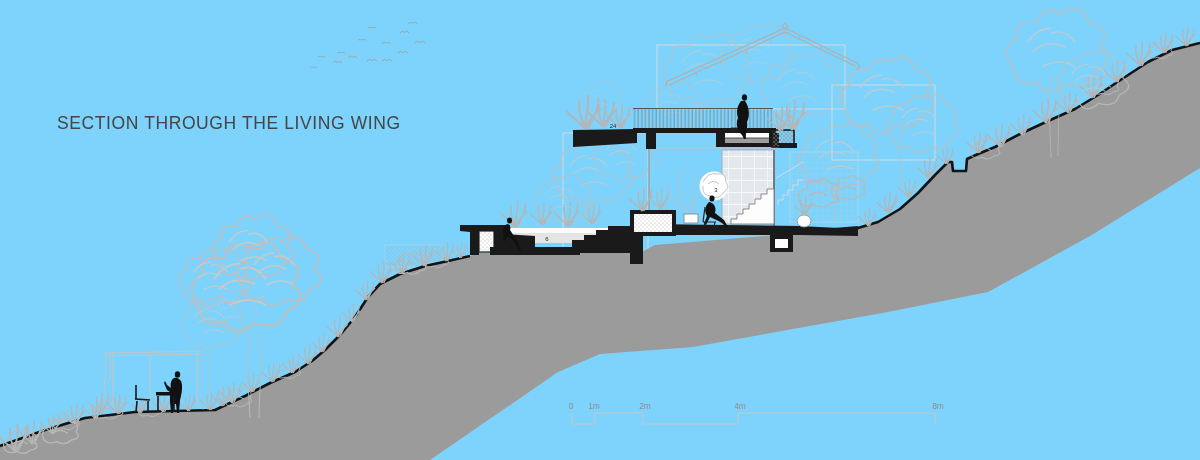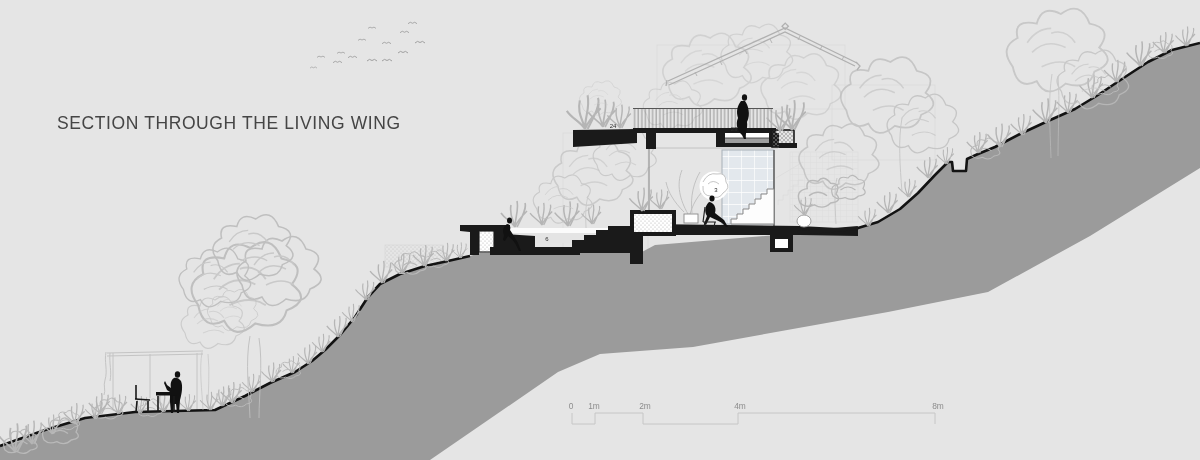--- a/index.html
+++ b/index.html
@@ -1,16 +1,16 @@
 <!DOCTYPE html>
 <html><head>
 <meta charset="utf-8">
 <style>
   html,body{margin:0;padding:0;background:#ffffff;}
-  .canvas{position:relative;width:1200px;height:460px;background:#e5e5e5;overflow:hidden;
+  .canvas{position:relative;width:1200px;height:460px;background:#7dd3fc;overflow:hidden;
           font-family:"Liberation Sans",sans-serif;}
   .title{position:absolute;left:57px;top:113px;font-size:17.5px;font-weight:400;
          letter-spacing:0.6px;color:#454545;white-space:nowrap;}
   svg{position:absolute;left:0;top:0;}
   svg text{font-family:"Liberation Sans",sans-serif;}
   .lbl{font-size:6px;fill:#2b2b2b;}
   .scaletxt{font-size:8.4px;fill:#8d8d8d;}
   .art{stroke:#bdbdbd;fill:none;stroke-width:0.9;}
   .artfaint{stroke:#dcdcdc;fill:none;stroke-width:0.9;}
   .cut{fill:#1a1a1a;}

